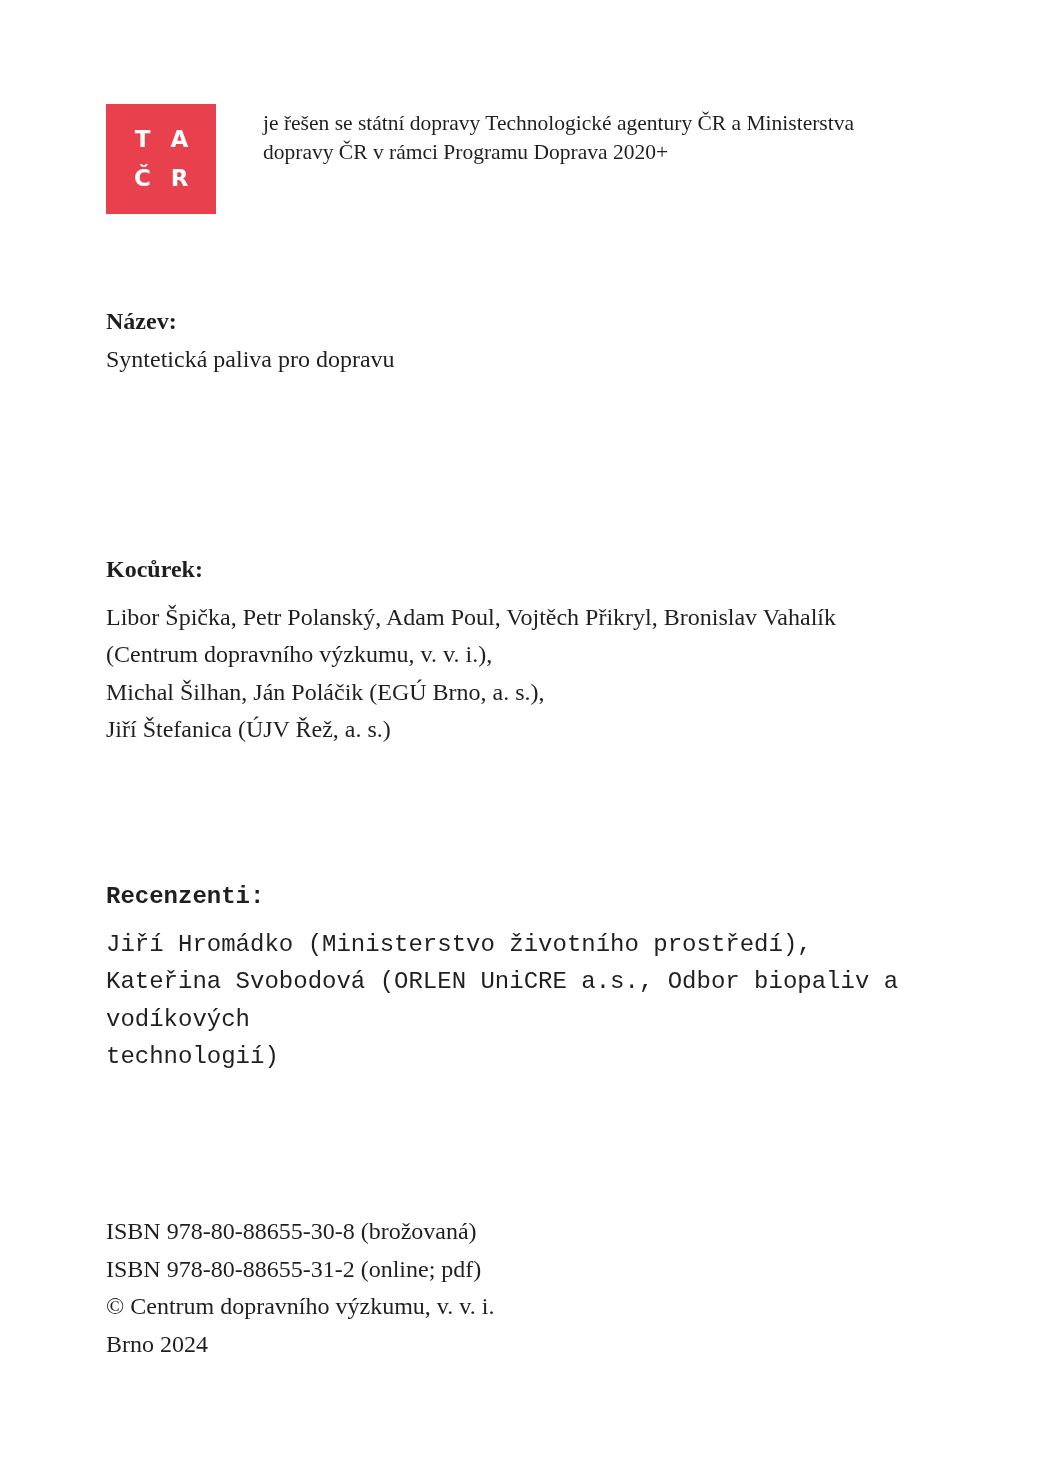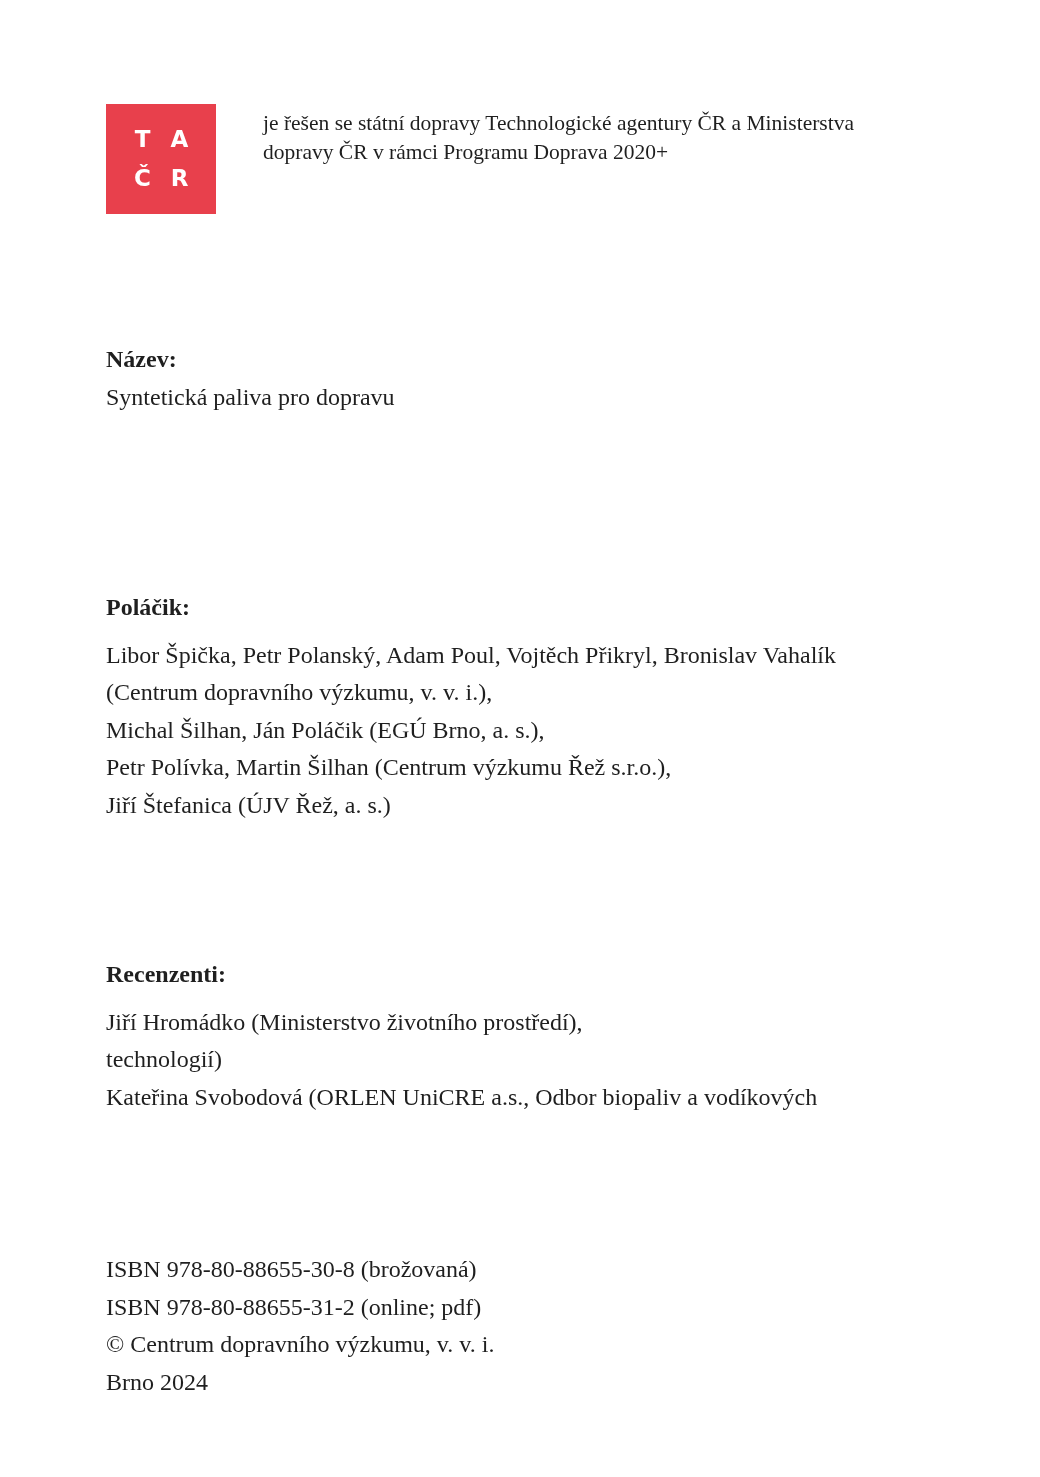--- a/index.html
+++ b/index.html
@@ -39,31 +39,30 @@
     top: 109px;
     width: 660px;
     font-size: 21.5px;
     line-height: 29px;
   }
   .body-block {
     position: absolute;
     left: 106px;
     font-size: 24px;
     line-height: 37.5px;
-    margin-top: 38px;
   }
   .section-label {
     font-weight: bold;
   }
   .lines-gap {
     margin-top: 10px;
   }
   #title-block    { top: 303px; }
   #authors-block  { top: 551px; }
-  #reviewers-block{ top: 918px; }
+  #reviewers-block{ top: 878px; font-family: Liberation Mono, monospace; }
   #imprint-block  { top: 1213px; }
 </style>
 </head>
 <body>
 
 <div class="page">
 
   <div class="logo" style="background-color: rgb(232, 64, 76);">
     <span style="color: rgb(255, 255, 255);">T</span>
     <span style="color: rgb(255, 255, 255);">A</span>
@@ -75,36 +74,35 @@
     <div>je řešen se státní dopravy Technologické agentury ČR a Ministerstva</div>
     <div>dopravy ČR v rámci Programu Doprava 2020+</div>
   </div>
 
   <div id="title-block" class="body-block">
     <div class="section-label">Název:</div>
     <div>Syntetická paliva pro dopravu</div>
   </div>
 
   <div id="authors-block" class="body-block">
-    <div class="section-label">Poláčik:</div>
+    <div class="section-label">Kocůrek:</div>
     <div class="lines-gap">
       <div>Libor Špička, Petr Polanský, Adam Poul, Vojtěch Přikryl, Bronislav Vahalík</div>
       <div>(Centrum dopravního výzkumu, v. v. i.),</div>
       <div>Michal Šilhan, Ján Poláčik (EGÚ Brno, a. s.),</div>
-      <div>Petr Polívka, Martin Šilhan (Centrum výzkumu Řež s.r.o.),</div>
       <div>Jiří Štefanica (ÚJV Řež, a. s.)</div>
     </div>
   </div>
 
   <div id="reviewers-block" class="body-block">
     <div class="section-label">Recenzenti:</div>
     <div class="lines-gap">
       <div>Jiří Hromádko (Ministerstvo životního prostředí),</div>
+      <div>Kateřina Svobodová (ORLEN UniCRE a.s., Odbor biopaliv a vodíkových</div>
       <div>technologií)</div>
-      <div>Kateřina Svobodová (ORLEN UniCRE a.s., Odbor biopaliv a vodíkových</div>
     </div>
   </div>
 
   <div id="imprint-block" class="body-block">
     <div>ISBN 978-80-88655-30-8 (brožovaná)</div>
     <div>ISBN 978-80-88655-31-2 (online; pdf)</div>
     <div>© Centrum dopravního výzkumu, v. v. i.</div>
     <div>Brno 2024</div>
   </div>
 

